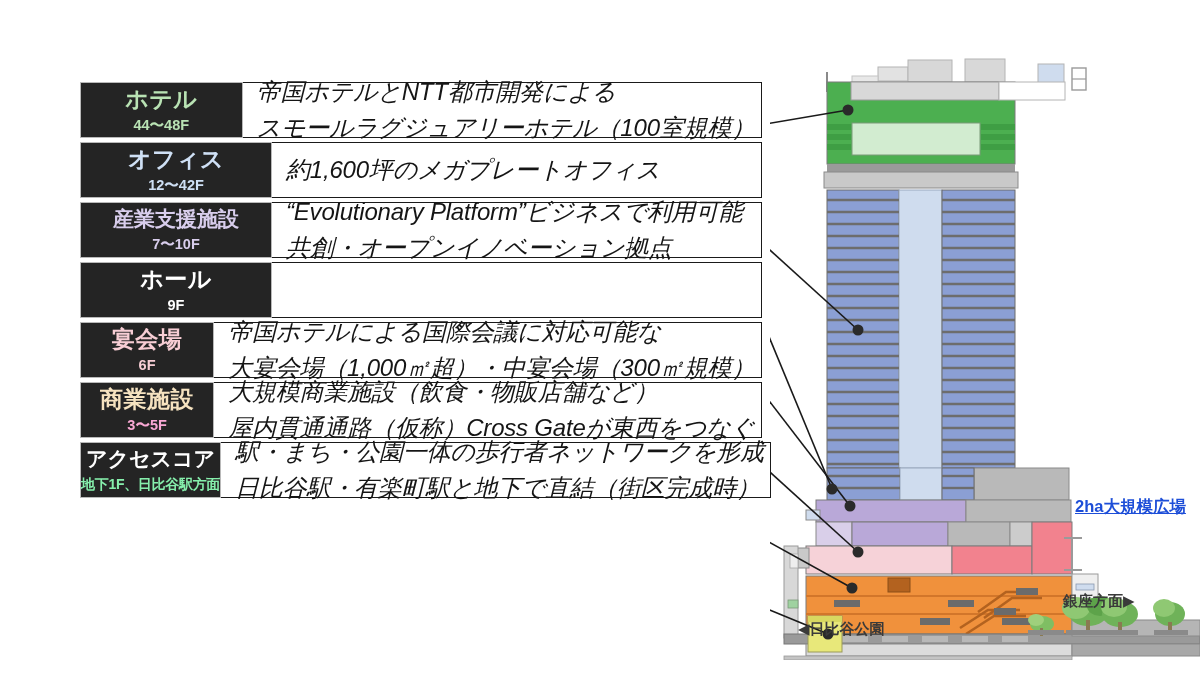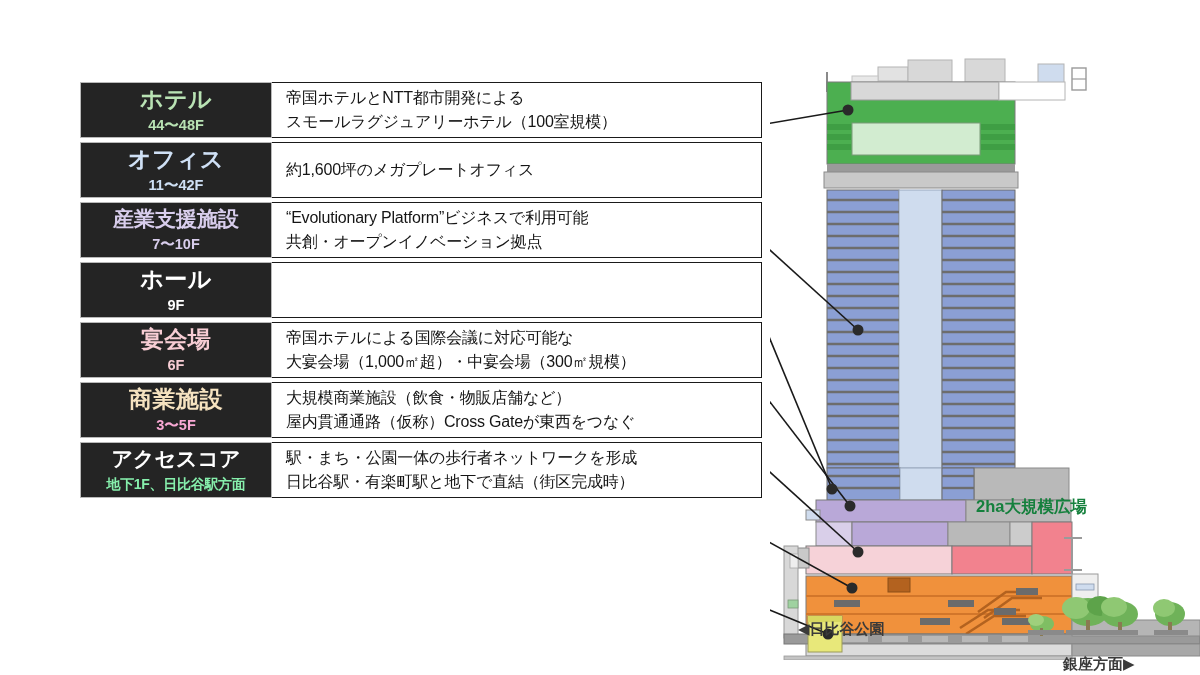--- a/index.html
+++ b/index.html
@@ -74,56 +74,58 @@
     border: 1px solid #1a1a1a;
     border-left: none;
     box-sizing: border-box;
     display: flex;
     flex-direction: column;
     justify-content: center;
     padding-left: 14px;
     padding-right: 6px;
   }
   .lr-desc .dline {
-    font-size: 16px;
+    font-size: 24px;
     color: #151515;
     line-height: 1.52;
     white-space: nowrap;
     letter-spacing: -0.2px;
+    font-style: italic;
   }
 
   
   #illus {
     position: absolute;
     left: 770px;
     top: 40px;
     width: 430px;
     height: 620px;
   }
   #illus svg { display: block; }
 
   .plaza-label {
     position: absolute;
-    left: 976px;
+    left: 1075px;
     top: 496px;
     font-size: 16.5px;
     font-weight: bold;
-    color: #15803d;
+    color: #1d4ed8;
     letter-spacing: 0px;
     white-space: nowrap;
+    text-decoration: underline;
   }
   .dir-label {
     position: absolute;
     font-size: 15px;
     font-weight: bold;
     color: #3a3a3a;
     white-space: nowrap;
   }
   #dir-left  { left: 798px; top: 620px; }
-  #dir-right { left: 1063px; top: 655px; }
+  #dir-right { left: 1063px; top: 592px; }
 </style>
 </head>
 <body>
 
 <div id="stage">
 
   <div id="legend">
 
     <div class="legend-row">
       <div class="lr-cat">
@@ -132,21 +134,21 @@
       </div>
       <div class="lr-desc">
         <div class="dline">帝国ホテルとNTT都市開発による</div>
         <div class="dline">スモールラグジュアリーホテル（100室規模）</div>
       </div>
     </div>
 
     <div class="legend-row">
       <div class="lr-cat">
         <div class="cat-name" style="color:#cfe0f5">オフィス</div>
-        <div class="cat-floor" style="color:#cfe0f5">11〜42F</div>
+        <div class="cat-floor" style="color:#cfe0f5">12〜42F</div>
       </div>
       <div class="lr-desc">
         <div class="dline">約1,600坪のメガプレートオフィス</div>
       </div>
     </div>
 
     <div class="legend-row">
       <div class="lr-cat">
         <div class="cat-name small" style="color:#d8cdec">産業支援施設</div>
         <div class="cat-floor" style="color:#d8cdec">7〜10F</div>

